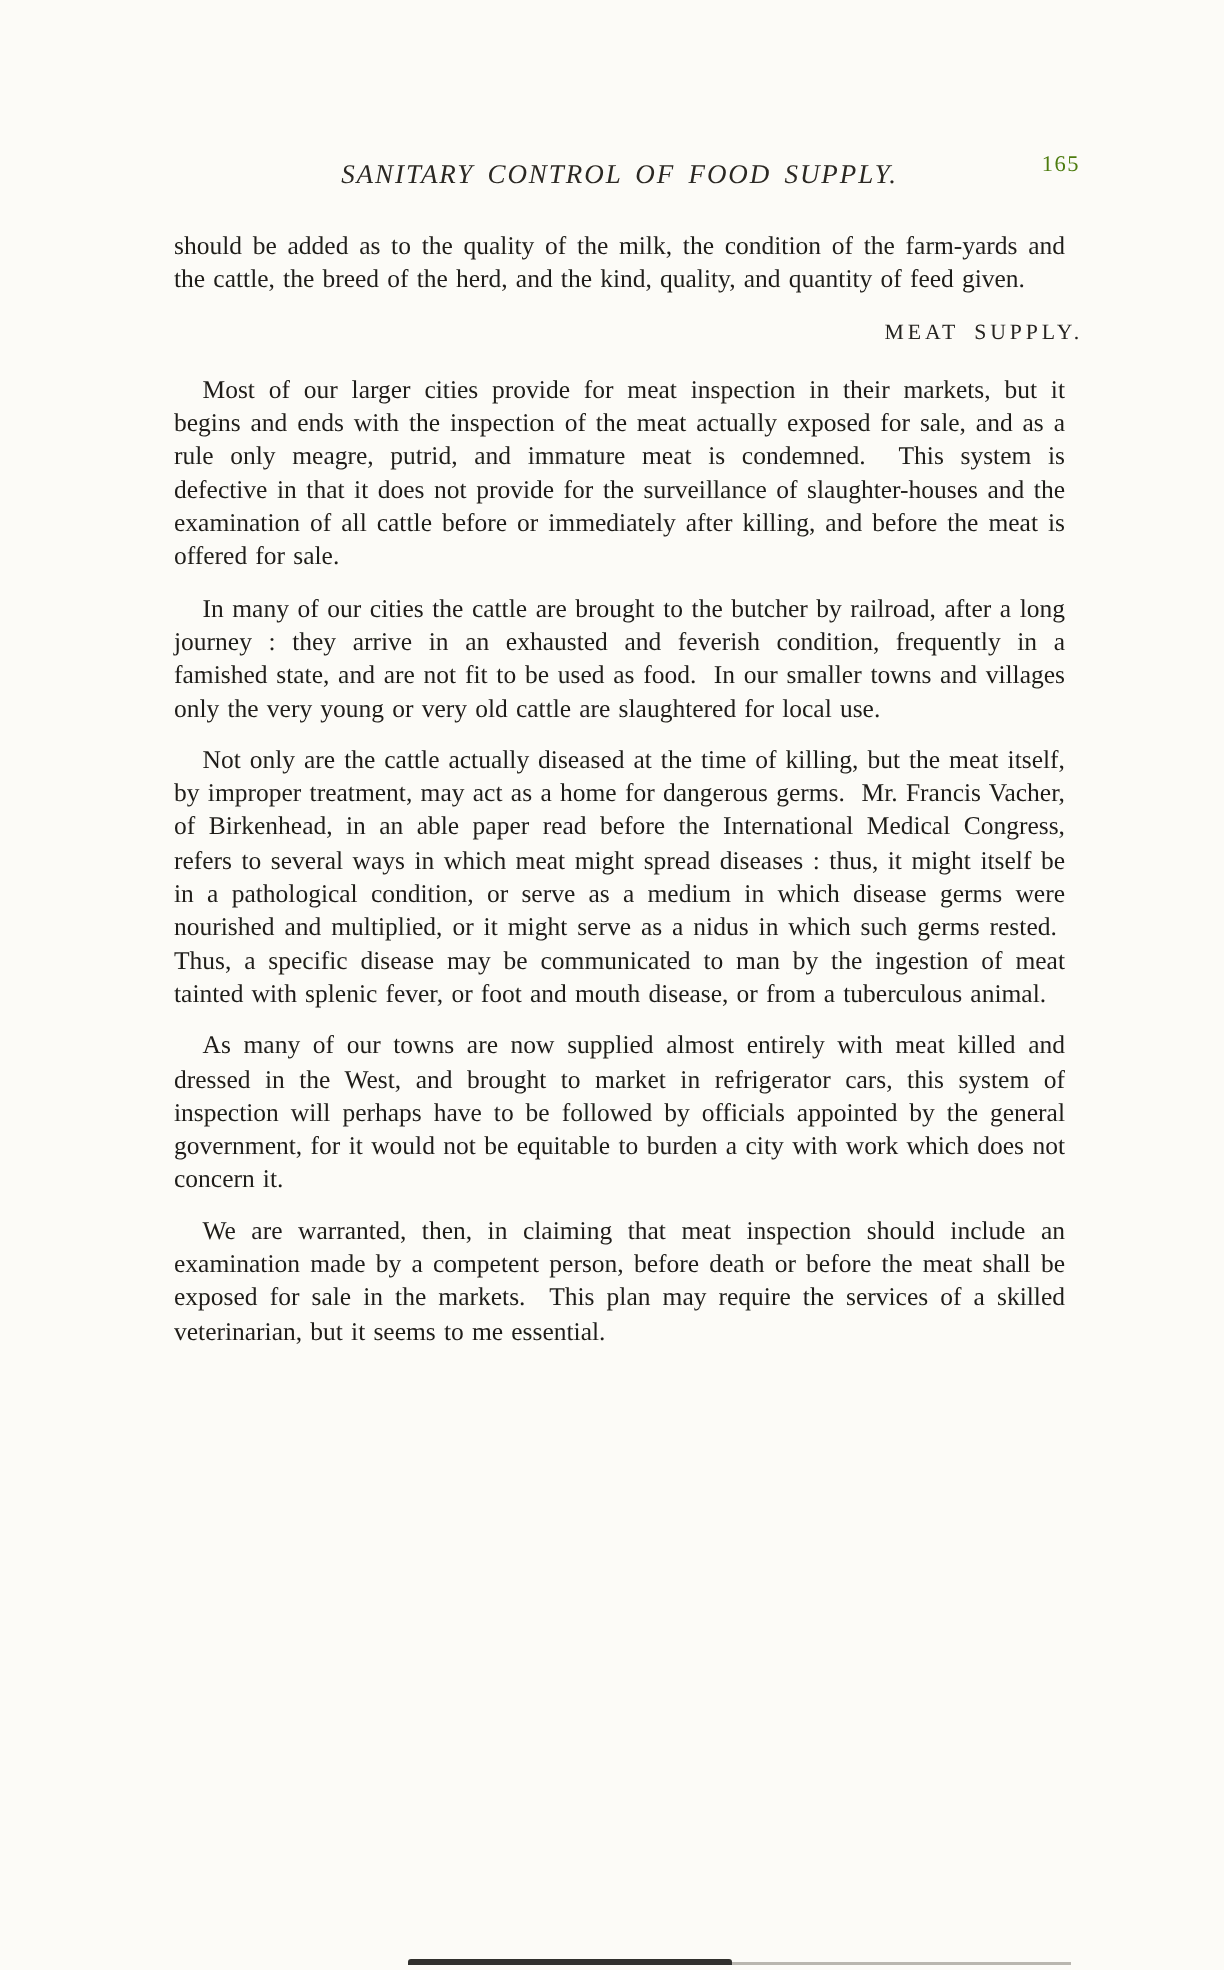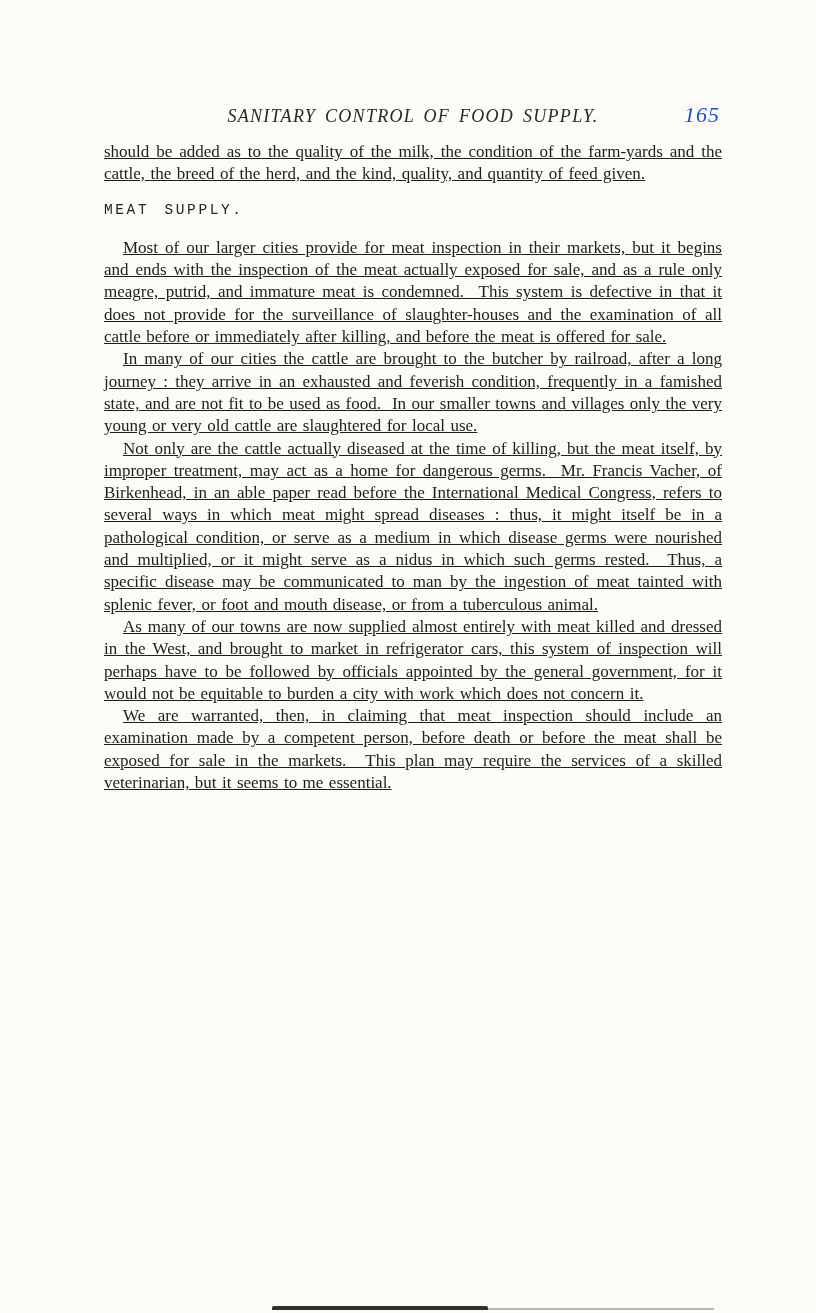--- a/index.html
+++ b/index.html
@@ -36,54 +36,51 @@
     font-style: italic;
     font-size: 18px;
     letter-spacing: 1.3px;
     word-spacing: 3px;
     color: #2b2823;
   }
   .page-number {
     position: absolute;
     right: 2px;
     top: -2px;
-    font-size: 22px;
+    font-size: 15px;
     letter-spacing: 1px;
-    color: #1d4ed8;
-    font-style: italic;
+    color: #4d7c0f;
   }
   .body-text {
     position: absolute;
     left: 104px;
     top: 141px;
     width: 618px;
     font-size: 17px;
     line-height: 22.3px;
     text-align: justify;
     word-spacing: 1.2px;
     color: #1f1d19;
   }
   .body-text p {
-    margin: 0;
+    margin: 12px;
     text-indent: 19px;
-    text-decoration: underline;
   }
   .body-text p.continuation {
     text-indent: 0;
   }
   .section-heading {
-    text-align: left;
+    text-align: right;
     font-size: 14.5px;
     font-weight: 400;
     letter-spacing: 2.6px;
     word-spacing: 4px;
     margin: 13px 0 16px 0;
     text-indent: 0;
     color: #262420;
-    font-family: Liberation Mono, monospace;
   }
   .scan-artifact {
     position: absolute;
     left: 272px;
     top: 1306px;
     width: 216px;
     height: 4px;
     background: #31302d;
     border-radius: 2px 2px 0 0;
   }

